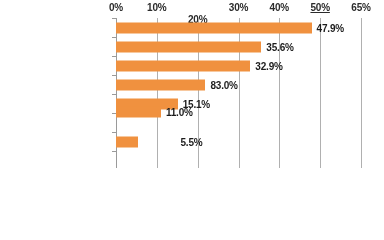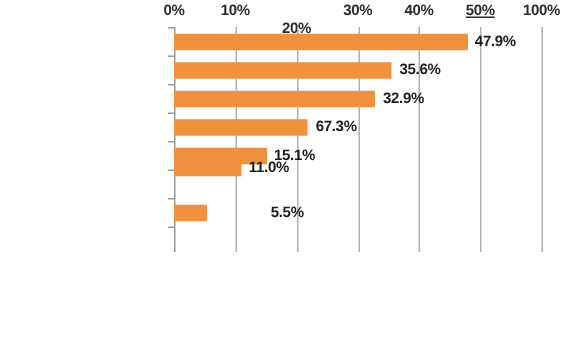--- a/index.html
+++ b/index.html
@@ -93,21 +93,21 @@
 
 <div id="chart-root">
 
   <div id="xtick-layer">
       <div class="xtick" style="left: 116px;">0%</div>
       <div class="xtick" style="left: 156.833px;">10%</div>
       <div class="xtick" style="left: 197.667px; margin-top: 12px;">20%</div>
       <div class="xtick" style="left: 238.5px;">30%</div>
       <div class="xtick" style="left: 279.333px;">40%</div>
       <div class="xtick" style="left: 320.167px; text-decoration: underline;">50%</div>
-      <div class="xtick" style="left: 361px;">100%</div>
+      <div class="xtick" style="left: 361px;">65%</div>
     </div>
 
   <div id="ytick-layer">
       <div class="ytick-mark" style="top: 18px;"></div>
       <div class="ytick-mark" style="top: 37px;"></div>
       <div class="ytick-mark" style="top: 56px;"></div>
       <div class="ytick-mark" style="top: 75px;"></div>
       <div class="ytick-mark" style="top: 94px;"></div>
       <div class="ytick-mark" style="top: 113px;"></div>
       <div class="ytick-mark" style="top: 132px;"></div>
@@ -132,21 +132,21 @@
         <div class="row" style="top: 19px; text-align: center;">
           <div class="bar" style="width: 145.367px; background: rgb(240, 145, 63);"></div>
           <div class="bar-value" style="left: 150.367px;">35.6%</div>
         </div>
         <div class="row" style="top: 38px;">
           <div class="bar" style="width: 134.342px; background: rgb(240, 145, 63);"></div>
           <div class="bar-value" style="left: 139.342px;">32.9%</div>
         </div>
         <div class="row" style="top: 57px;">
           <div class="bar" style="width: 89.425px; background: rgb(240, 145, 63);"></div>
-          <div class="bar-value" style="left: 94.425px;">67.3%</div>
+          <div class="bar-value" style="left: 94.425px;">83.0%</div>
         </div>
         <div class="row" style="top: 76px;">
           <div class="bar" style="width: 61.6583px; background: rgb(240, 145, 63);"></div>
           <div class="bar-value" style="left: 66.6583px;">15.1%</div>
         </div>
         <div class="row" style="top: 84px;">
           <div class="bar" style="width: 44.9167px; background: rgb(240, 145, 63);"></div>
           <div class="bar-value" style="left: 49.9167px;">11.0%</div>
         </div>
         <div class="row" style="top: 114px;">

